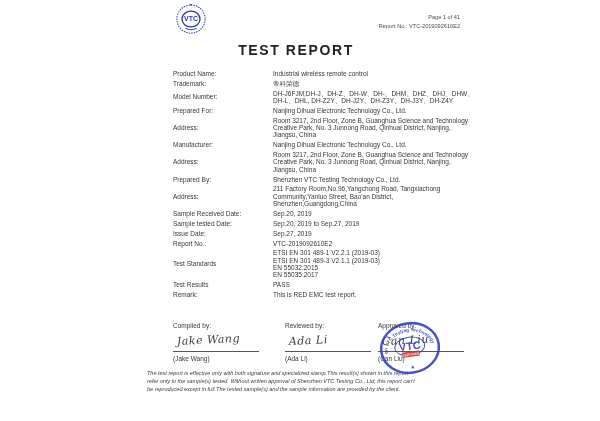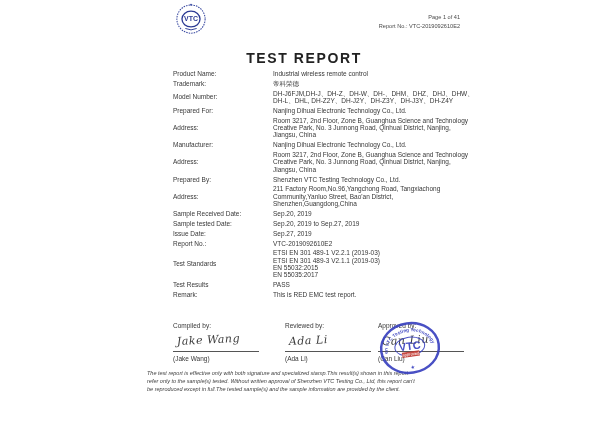--- a/index.html
+++ b/index.html
@@ -7,21 +7,21 @@
     position:relative; width:600px; height:421px; background:#ffffff;
     font-family:"Liberation Sans", sans-serif; color:#373737; overflow:hidden;
   }
   
   .logo { position:absolute; left:175px; top:3px; width:32px; height:34px; }
   .page-meta {
     position:absolute; left:280px; top:13px; width:180px;
     text-align:right; font-size:5.6px; line-height:1.6; color:#4a4a4a;
   }
   .title {
-    position:absolute; left:0; top:42px; width:592px; margin:8px;
+    position:absolute; left:0; top:42px; width:592px; margin:0;
     text-align:center; font-size:14px; font-weight:bold; letter-spacing:1.6px; color:#222;
   }
   
   .info { position:absolute; left:173px; top:70px; width:302px; font-size:6.5px; line-height:1.13; }
   .row { display:flex; align-items:center; margin-bottom:2.5px; }
   .row .label { width:100px; flex-shrink:0; }
   .row .value { flex:1; white-space:pre-line; }
   
   .sig-col { position:absolute; top:322px; width:88px; font-size:6.5px; }
   .sig-col.c0 { left:173px; } .sig-col.c1 { left:285px; } .sig-col.c2 { left:378px; }

